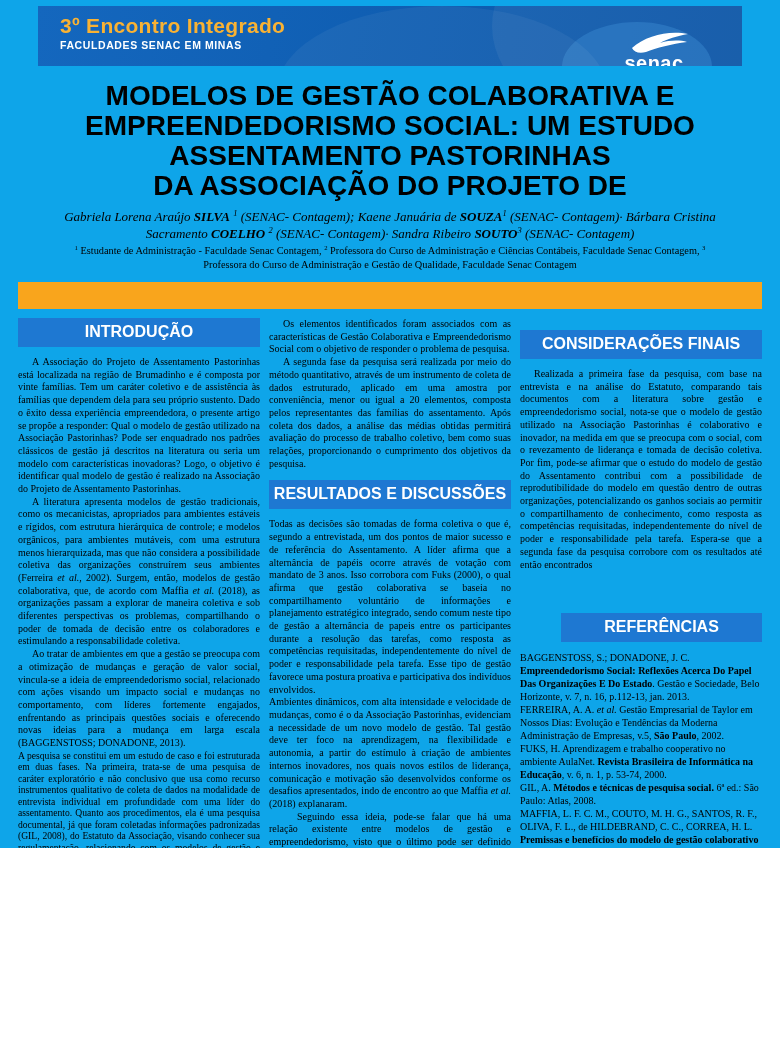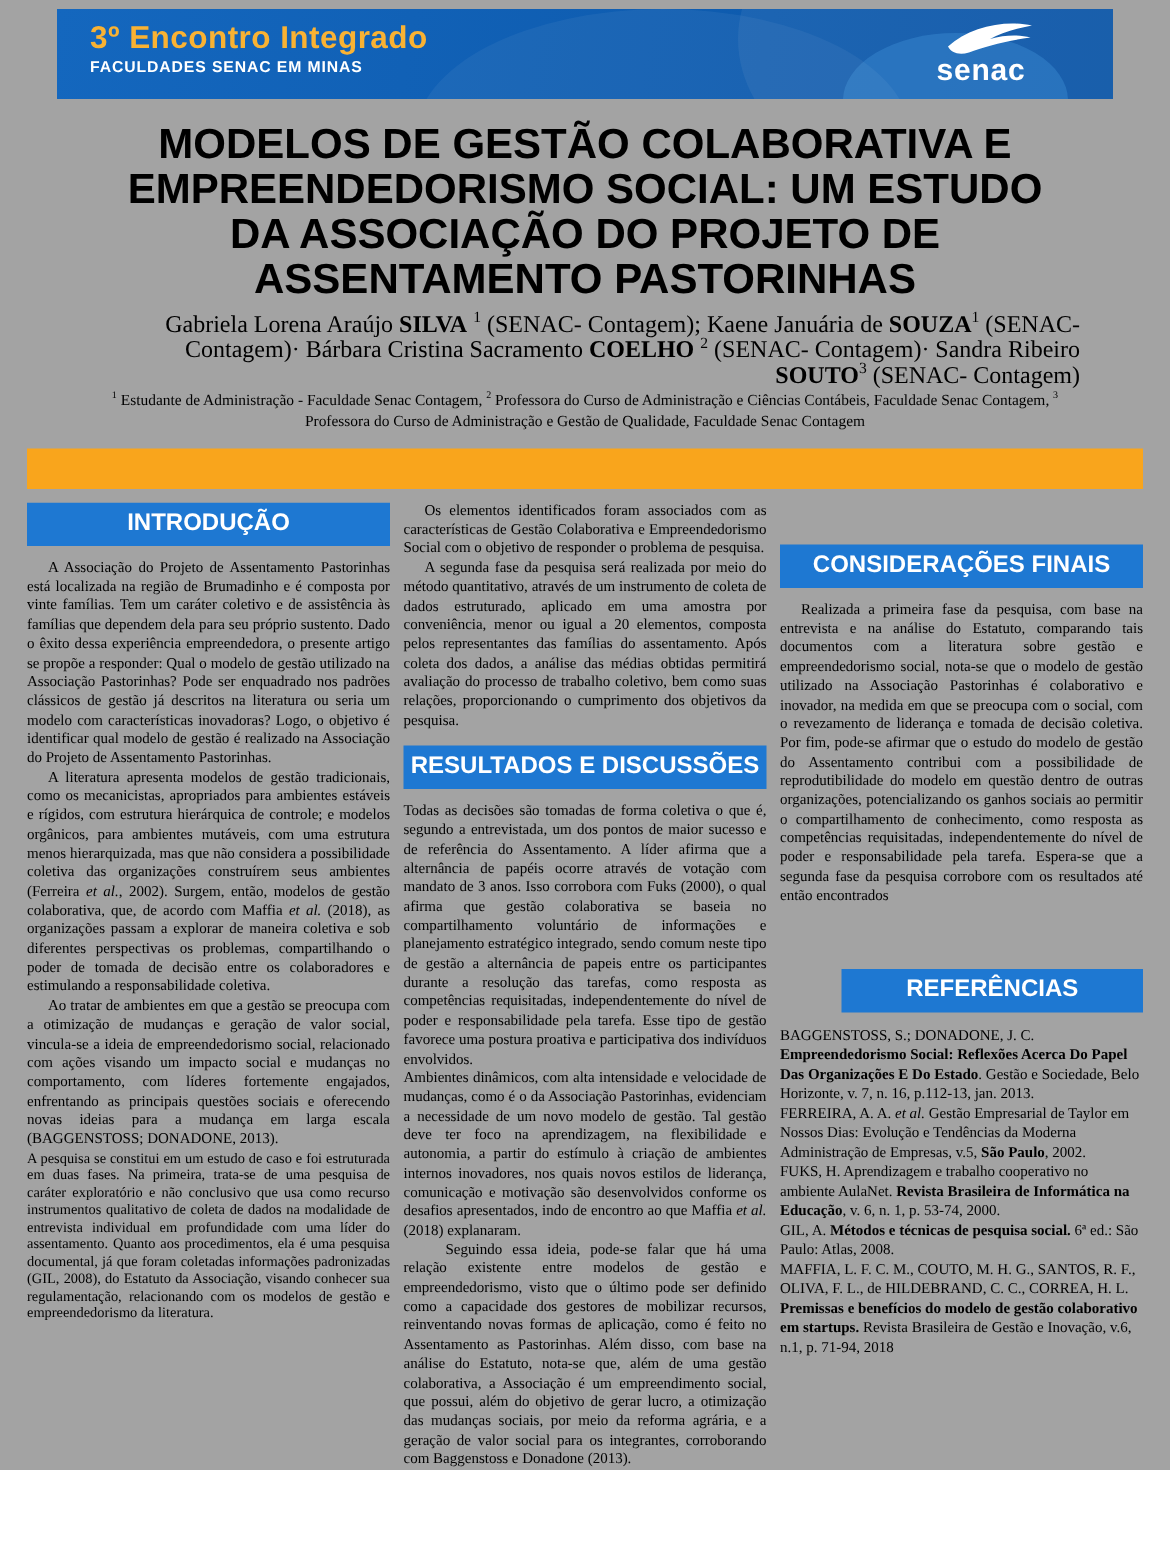--- a/index.html
+++ b/index.html
@@ -6,22 +6,22 @@
     --banner-blue:#1467BE;
     --banner-blue-dark:#0B55A6;
     --heading-blue:#1E78D2;
     --accent-orange:#F9A51C;
     --brand-yellow:#F9B233;
   }
   *{margin:0;padding:0;box-sizing:border-box;}
   html,body{background:#ffffff;}
   .poster{
     position:relative;
-    width:780px;height:980px;
-    background:#a3a3a3;
+    width:780px;height:848px;
+    background:#0ea5e9;
     overflow:hidden;
     font-family:"Liberation Serif", serif;
     color:#000;
   }
   
   .banner{
     position:relative;
     margin:6px 38px 0 38px;
     height:60px;
     background:linear-gradient(100deg,var(--banner-blue) 0%,var(--banner-blue-dark) 100%);
@@ -35,32 +35,32 @@
     content:"";position:absolute;left:34%;bottom:-110px;width:330px;height:170px;
     border-radius:50%;background:rgba(255,255,255,0.05);
   }
   .banner-circle{
     position:absolute;right:30px;bottom:-46px;width:150px;height:90px;
     border-radius:50%;background:rgba(60,140,210,0.45);
   }
   .banner-text{position:absolute;left:22px;top:8px;z-index:2;font-family:"Liberation Sans",sans-serif;}
   .event-title{color:var(--brand-yellow);font-size:21px;font-weight:bold;letter-spacing:0.3px;}
   .event-subtitle{color:#ffffff;font-size:10.5px;font-weight:bold;letter-spacing:0.6px;margin-top:1px;}
-  .logo{position:absolute;right:42px;top:7px;z-index:2;}
+  .logo{position:absolute;right:42px;top:24px;z-index:2;}
   
   .main-title{
     margin-top:15px;
     text-align:center;
     font-family:"Liberation Sans",sans-serif;
     font-weight:bold;
     font-size:28px;
     line-height:30px;
     color:#000;
   }
-  .authors{margin:7px 60px 0 60px;text-align:right;font-size:16px;line-height:17px;}
+  .authors{margin:7px 60px 0 60px;text-align:center;font-size:13px;line-height:17px;font-style:italic;}
   .affiliations{margin:2px 55px 0 55px;text-align:center;font-size:10.3px;line-height:14px;}
   sup{font-size:0.65em;vertical-align:super;line-height:0;}
   
   .orange-bar{margin:10px 18px 0 18px;height:27px;background:var(--accent-orange);}
   
   .columns{
     display:flex;gap:9px;
     margin:9px 18px 0 18px;
     height:662px;
     overflow:hidden;
@@ -105,22 +105,22 @@
       <svg width="92" height="46" viewBox="0 0 92 46">
         <path d="M24 18 C38 5 62 0 80 4 C69 6 59 9 52 13 C62 10 72 10 79 12 C64 14 48 18 38 22 C31 24 26 22 24 18 Z" fill="#ffffff"></path>
         <text x="46" y="40" text-anchor="middle" font-family="Liberation Sans, sans-serif" font-weight="bold" font-size="20" letter-spacing="0.5" fill="#ffffff">senac</text>
       </svg>
     </div>
   </div>
 
   <div class="main-title">
     <div>MODELOS DE GESTÃO COLABORATIVA E</div>
     <div>EMPREENDEDORISMO SOCIAL: UM ESTUDO</div>
+    <div>ASSENTAMENTO PASTORINHAS</div>
     <div>DA ASSOCIAÇÃO DO PROJETO DE</div>
-    <div>ASSENTAMENTO PASTORINHAS</div>
   </div>
 
   <div class="authors"><span>Gabriela Lorena Araújo </span><span style="font-weight: bold;">SILVA</span><span> </span><sup>1</sup><span> (SENAC- Contagem); Kaene Januária de </span><span style="font-weight: bold;">SOUZA</span><sup>1</sup><span> (SENAC- Contagem)· Bárbara Cristina Sacramento </span><span style="font-weight: bold;">COELHO</span><span> </span><sup>2</sup><span> (SENAC- Contagem)· Sandra Ribeiro </span><span style="font-weight: bold;">SOUTO</span><sup>3</sup><span> (SENAC- Contagem)</span></div>
   <div class="affiliations"><sup>1</sup><span> Estudante de Administração - Faculdade Senac Contagem, </span><sup>2</sup><span> Professora do Curso de Administração e Ciências Contábeis, Faculdade Senac Contagem, </span><sup>3</sup><span> Professora do Curso de Administração e Gestão de Qualidade, Faculdade Senac Contagem</span></div>
 
   <div class="orange-bar"></div>
 
   <div class="columns">
 
     <div class="col">
@@ -134,21 +134,21 @@
     <div class="col">
       <p class="body-par ind1">Os elementos identificados foram associados com as características de Gestão Colaborativa e Empreendedorismo Social com o objetivo de responder o problema de pesquisa.</p>
       <p class="body-par ind1">A segunda fase da pesquisa será realizada por meio do método quantitativo, através de um instrumento de coleta de dados estruturado, aplicado em uma amostra por conveniência, menor ou igual a 20 elementos, composta pelos representantes das famílias do assentamento. Após coleta dos dados, a análise das médias obtidas permitirá avaliação do processo de trabalho coletivo, bem como suas relações, proporcionando o cumprimento dos objetivos da pesquisa.</p>
       <div class="sec-head">RESULTADOS E DISCUSSÕES</div>
       <p class="body-par">Todas as decisões são tomadas de forma coletiva o que é, segundo a entrevistada, um dos pontos de maior sucesso e de referência do Assentamento. A líder afirma que a alternância de papéis ocorre através de votação com mandato de 3 anos. Isso corrobora com Fuks (2000), o qual afirma que gestão colaborativa se baseia no compartilhamento voluntário de informações e planejamento estratégico integrado, sendo comum neste tipo de gestão a alternância de papeis entre os participantes durante a resolução das tarefas, como resposta as competências requisitadas, independentemente do nível de poder e responsabilidade pela tarefa. Esse tipo de gestão favorece uma postura proativa e participativa dos indivíduos envolvidos.</p>
       <p class="body-par"><span>Ambientes dinâmicos, com alta intensidade e velocidade de mudanças, como é o da Associação Pastorinhas, evidenciam a necessidade de um novo modelo de gestão. Tal gestão deve ter foco na aprendizagem, na flexibilidade e autonomia, a partir do estímulo à criação de ambientes internos inovadores, nos quais novos estilos de liderança, comunicação e motivação são desenvolvidos conforme os desafios apresentados, indo de encontro ao que Maffia </span><span style="font-style: italic;">et al.</span><span> (2018) explanaram.</span></p>
       <p class="body-par ind2">Seguindo essa ideia, pode-se falar que há uma relação existente entre modelos de gestão e empreendedorismo, visto que o último pode ser definido como a capacidade dos gestores de mobilizar recursos, reinventando novas formas de aplicação, como é feito no Assentamento as Pastorinhas. Além disso, com base na análise do Estatuto, nota-se que, além de uma gestão colaborativa, a Associação é um empreendimento social, que possui, além do objetivo de gerar lucro, a otimização das mudanças sociais, por meio da reforma agrária, e a geração de valor social para os integrantes, corroborando com Baggenstoss e Donadone (2013).</p>
     </div>
 
     <div class="col">
-      <div class="sec-head" style="margin-top:28px;">CONSIDERAÇÕES FINAIS</div>
+      <div class="sec-head" style="margin-top:12px;">CONSIDERAÇÕES FINAIS</div>
       <p class="body-par ind1">Realizada a primeira fase da pesquisa, com base na entrevista e na análise do Estatuto, comparando tais documentos com a literatura sobre gestão e empreendedorismo social, nota-se que o modelo de gestão utilizado na Associação Pastorinhas é colaborativo e inovador, na medida em que se preocupa com o social, com o revezamento de liderança e tomada de decisão coletiva. Por fim, pode-se afirmar que o estudo do modelo de gestão do Assentamento contribui com a possibilidade de reprodutibilidade do modelo em questão dentro de outras organizações, potencializando os ganhos sociais ao permitir o compartilhamento de conhecimento, como resposta as competências requisitadas, independentemente do nível de poder e responsabilidade pela tarefa. Espera-se que a segunda fase da pesquisa corrobore com os resultados até então encontrados</p>
       <div class="sec-head push">REFERÊNCIAS</div>
       <p class="ref"><span>BAGGENSTOSS, S.; DONADONE, J. C. </span><span style="font-weight: bold;">Empreendedorismo Social: Reflexões Acerca Do Papel Das Organizações E Do Estado</span><span>. Gestão e Sociedade, Belo Horizonte, v. 7, n. 16, p.112-13, jan. 2013.</span></p>
       <p class="ref"><span>FERREIRA, A. A. </span><span style="font-style: italic;">et al.</span><span> Gestão Empresarial de Taylor em Nossos Dias: Evolução e Tendências da Moderna Administração de Empresas, v.5, </span><span style="font-weight: bold;">São Paulo</span><span>, 2002.</span></p>
       <p class="ref"><span>FUKS, H. Aprendizagem e trabalho cooperativo no ambiente AulaNet. </span><span style="font-weight: bold;">Revista Brasileira de Informática na Educação</span><span>, v. 6, n. 1, p. 53-74, 2000.</span></p>
       <p class="ref"><span>GIL, A. </span><span style="font-weight: bold;">Métodos e técnicas de pesquisa social.</span><span> 6ª ed.: São Paulo: Atlas, 2008.</span></p>
       <p class="ref"><span>MAFFIA, L. F. C. M., COUTO, M. H. G., SANTOS, R. F., OLIVA, F. L., de HILDEBRAND, C. C., CORREA, H. L. </span><span style="font-weight: bold; text-align: right;">Premissas e benefícios do modelo de gestão colaborativo em startups.</span><span> Revista Brasileira de Gestão e Inovação, v.6, n.1, p. 71-94, 2018</span></p>
     </div>
 
   </div>

